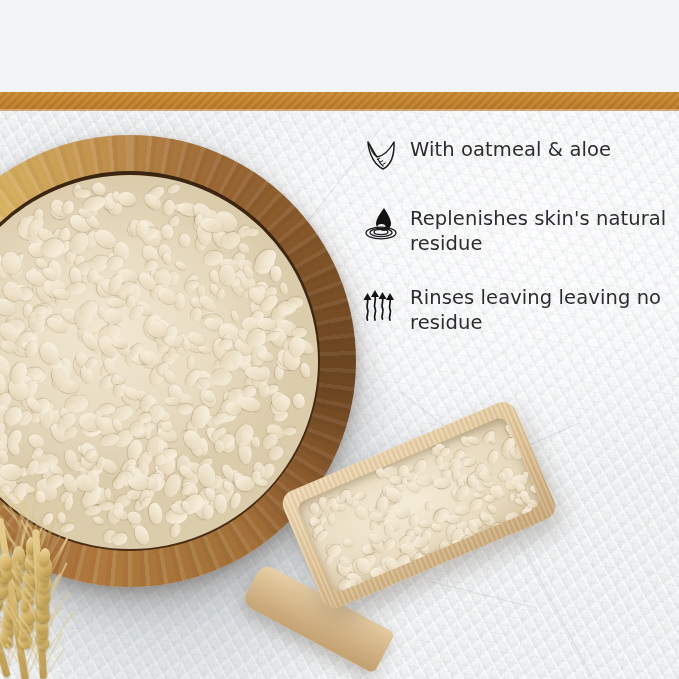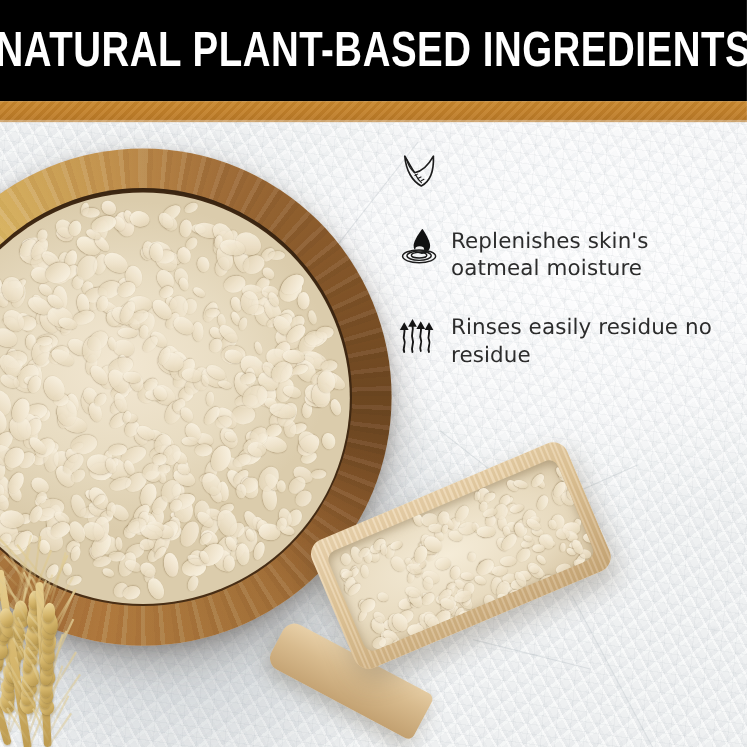--- a/index.html
+++ b/index.html
@@ -1165,67 +1165,65 @@
         <div style="position:absolute;left:67.6px;top:89.9px;width:10.6px;height:21.9px;border-radius:50% 50% 45% 45%;background:linear-gradient(160deg,#f0dca4,#d4b56a 60%,#b4944a);transform:rotate(-15.0deg);box-shadow:0 1px 2px rgba(110,88,44,0.4);"></div>
         <div style="position:absolute;left:67.8px;top:83.2px;width:12.7px;height:19.5px;border-radius:50% 50% 45% 45%;background:linear-gradient(160deg,#f0dca4,#d4b56a 60%,#b4944a);transform:rotate(9.0deg);box-shadow:0 1px 2px rgba(110,88,44,0.4);"></div>
         <div style="position:absolute;left:68.0px;top:76.6px;width:9.9px;height:19.0px;border-radius:50% 50% 45% 45%;background:linear-gradient(160deg,#f0dca4,#d4b56a 60%,#b4944a);transform:rotate(-15.0deg);box-shadow:0 1px 2px rgba(110,88,44,0.4);"></div>
         <div style="position:absolute;left:68.2px;top:69.9px;width:13.5px;height:19.9px;border-radius:50% 50% 45% 45%;background:linear-gradient(160deg,#f0dca4,#d4b56a 60%,#b4944a);transform:rotate(9.0deg);box-shadow:0 1px 2px rgba(110,88,44,0.4);"></div>
         <div style="position:absolute;left:68.4px;top:63.3px;width:13.9px;height:21.6px;border-radius:50% 50% 45% 45%;background:linear-gradient(160deg,#f0dca4,#d4b56a 60%,#b4944a);transform:rotate(-15.0deg);box-shadow:0 1px 2px rgba(110,88,44,0.4);"></div>
         <div style="position:absolute;left:68.6px;top:56.6px;width:10.9px;height:18.2px;border-radius:50% 50% 45% 45%;background:linear-gradient(160deg,#f0dca4,#d4b56a 60%,#b4944a);transform:rotate(9.0deg);box-shadow:0 1px 2px rgba(110,88,44,0.4);"></div>
         <div style="position:absolute;left:15.1px;top:72.2px;width:13.8px;height:17.6px;border-radius:50% 50% 45% 45%;background:linear-gradient(160deg,#f0dca4,#d4b56a 60%,#b4944a);transform:rotate(-44.0deg);box-shadow:0 1px 2px rgba(110,88,44,0.4);"></div>
       </div>
   </div>
 
-  <div class="header-bar">
-    <div class="header-title">NATURAL PLANT-BASED INGREDIENTS</div>
-  </div>
   <div class="gold-stripe"></div>
 
   <div class="bullets">
 
     <div class="bullet">
       <div class="bullet-icon">
         <svg width="34" height="38" viewBox="0 0 34 38" fill="none">
           <path d="M4 6 C5 19 11 29 19 33 C27 29 30.5 19 30 6 C25 15 19 20 13 21 C10 17 7 11 4 6 Z" stroke="#1c1c1c" stroke-width="1.5" fill="none" stroke-linejoin="round"></path>
           <path d="M5.5 8.5 C7 14 9.5 18.5 12.5 20.5" stroke="#1c1c1c" stroke-width="1.1" fill="none"></path>
           <path d="M13.5 22.5 C15 25.5 17 28.5 19.5 30.5" stroke="#1c1c1c" stroke-width="1.1" fill="none"></path>
           <path d="M13.2 23.5 l2.4 -1.2 M16.2 26 l2.5 -1.2 M19 28.3 l2.4 -1.3" stroke="#1c1c1c" stroke-width="1" stroke-linecap="round"></path>
         </svg>
       </div>
+      <div class="bullet-text">With oatmeal &amp; aloe</div>
     </div>
 
     <div class="bullet">
       <div class="bullet-icon">
         <svg width="36" height="40" viewBox="0 0 36 40" fill="none">
           <path d="M21 4 C21 4 13 14 13 19.5 C13 23.6 16.6 26.8 20.6 26.8 C24.6 26.8 28 23.6 28 19.5 C28 14 21 4 21 4 Z" fill="#111111"></path>
           <ellipse cx="18.5" cy="22.5" rx="4" ry="2.6" fill="#ffffff" opacity="0.92"></ellipse>
           <ellipse cx="18" cy="28" rx="7" ry="2.6" stroke="#1c1c1c" stroke-width="1.3" fill="none"></ellipse>
           <ellipse cx="18" cy="28.5" rx="11" ry="4.2" stroke="#1c1c1c" stroke-width="1.3" fill="none"></ellipse>
           <ellipse cx="18" cy="29" rx="15" ry="5.8" stroke="#1c1c1c" stroke-width="1.3" fill="none"></ellipse>
         </svg>
       </div>
-      <div class="bullet-text">Replenishes skin's oatmeal moisture</div>
+      <div class="bullet-text">Replenishes skin's natural residue</div>
     </div>
 
     <div class="bullet">
       <div class="bullet-icon">
         <svg width="38" height="40" viewBox="0 0 38 40" fill="none">
           <g stroke="#141414" stroke-width="1.7" stroke-linecap="round" fill="none">
             <path d="M5.5 37 C3.5 33 7.5 30 5.5 26 C3.8 22.5 6.8 20 5.5 16"></path>
             <path d="M13 37 C11 32.5 15 29.5 13 25 C11.3 21 14.3 18.5 13 13"></path>
             <path d="M20.5 36 C18.5 32 22.5 29 20.5 25 C18.8 21.5 21.8 19 20.5 15"></path>
             <path d="M28 37 C26 33 30 30 28 26 C26.3 22.5 29.3 20 28 16"></path>
           </g>
           <g fill="#141414">
             <path d="M5.5 10 l4 7 h-8 Z"></path>
             <path d="M13 7 l4 7 h-8 Z"></path>
             <path d="M20.5 9 l4 7 h-8 Z"></path>
             <path d="M28 10 l4 7 h-8 Z"></path>
           </g>
         </svg>
       </div>
-      <div class="bullet-text">Rinses easily residue no residue</div>
+      <div class="bullet-text">Rinses leaving leaving no residue</div>
     </div>
 
   </div>
 
 
 </div>
 
 </body></html>

